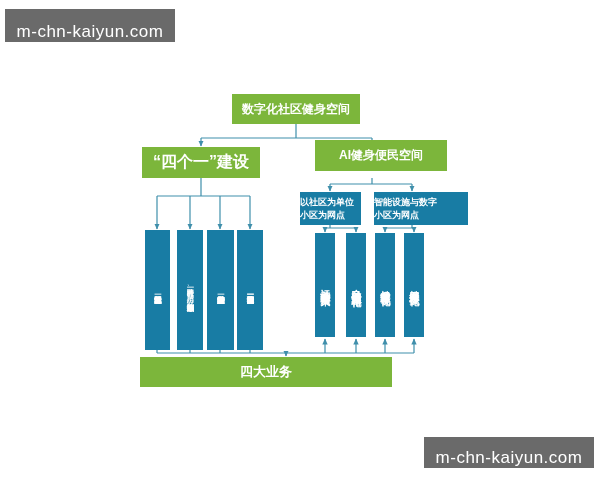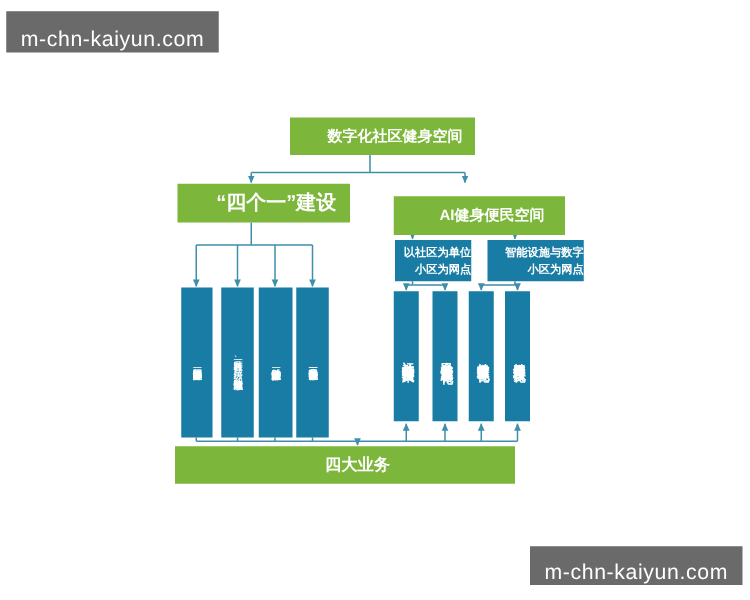--- a/index.html
+++ b/index.html
@@ -8,26 +8,26 @@
     font-family:"Liberation Sans", sans-serif;overflow:hidden;
   }
   .wm{
     position:absolute;background:#6a6a6a;color:#ffffff;
     display:flex;align-items:flex-end;justify-content:center;
     font-size:17px;letter-spacing:.5px;
   }
   .gbox{
     position:absolute;background:#7cb63b;color:#ffffff;
     display:flex;align-items:center;justify-content:center;
-    font-weight:bold;text-align:center;padding-left:20px;
+    font-weight:bold;text-align:center;
   }
   .tbox{
     position:absolute;background:#187ca4;color:#ffffff;
-    display:flex;flex-direction:column;align-items:flex-end;justify-content:center;
-    font-weight:bold;text-align:center;font-size:9px;line-height:1.35;margin-left:16px;
+    display:flex;flex-direction:column;align-items:flex-start;justify-content:center;
+    font-weight:bold;text-align:center;font-size:9px;line-height:1.35;
   }
   .vcol{
     position:absolute;background:#187ca4;color:#ffffff;
     display:flex;align-items:center;justify-content:center;
   }
   .vcol span{
     writing-mode:vertical-lr;text-orientation:upright;
     font-size:7.5px;line-height:12px;max-height:114px;display:block;
   }
   .vcol2 span{
@@ -83,27 +83,27 @@
   <div class="wm" style="left:5px;top:9px;width:170px;height:33px;">
     <span>m-chn-kaiyun.com</span>
   </div>
   <div class="wm" style="left:424px;top:437px;width:170px;height:31px;">
     <span>m-chn-kaiyun.com</span>
   </div>
 
   <div class="gbox" style="left:232px;top:94px;width:128px;height:30px;font-size:12px;">数字化社区健身空间</div>
 
   <div class="gbox" style="left:142px;top:147px;width:118px;height:31px;font-size:16px;">“四个一”建设</div>
-  <div class="gbox" style="left:315px;top:157px;width:117px;height:31px;font-size:12px;">AI健身便民空间</div>
+  <div class="gbox" style="left:315px;top:140px;width:132px;height:31px;font-size:12px;">AI健身便民空间</div>
 
   <div class="tbox" style="left:300px;top:192px;width:61px;height:33px;">
     <span>以社区为单位</span>
     <span>小区为网点</span>
   </div>
-  <div class="tbox" style="left:374px;top:192px;width:77px;height:33px;">
+  <div class="tbox" style="left:374px;top:192px;width:94px;height:33px;">
     <span>智能设施与数字</span>
     <span>小区为网点</span>
   </div>
 
   <div class="vcol" style="left:145px;top:230px;width:25px;height:120px;">
     <span>一套通用的社区健身设施配置标准</span>
   </div>
   <div class="vcol" style="left:177px;top:230px;width:26px;height:120px;">
     <span>一套具有跨社区、跨层级、跨领域的标准运动数据体系</span>
   </div>

